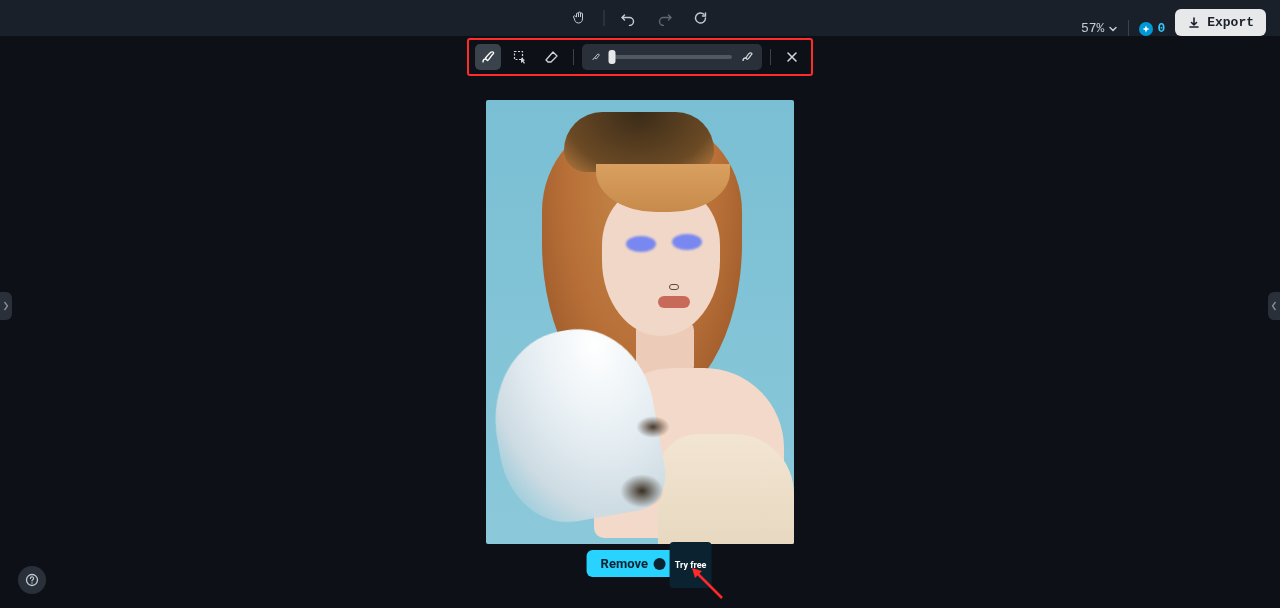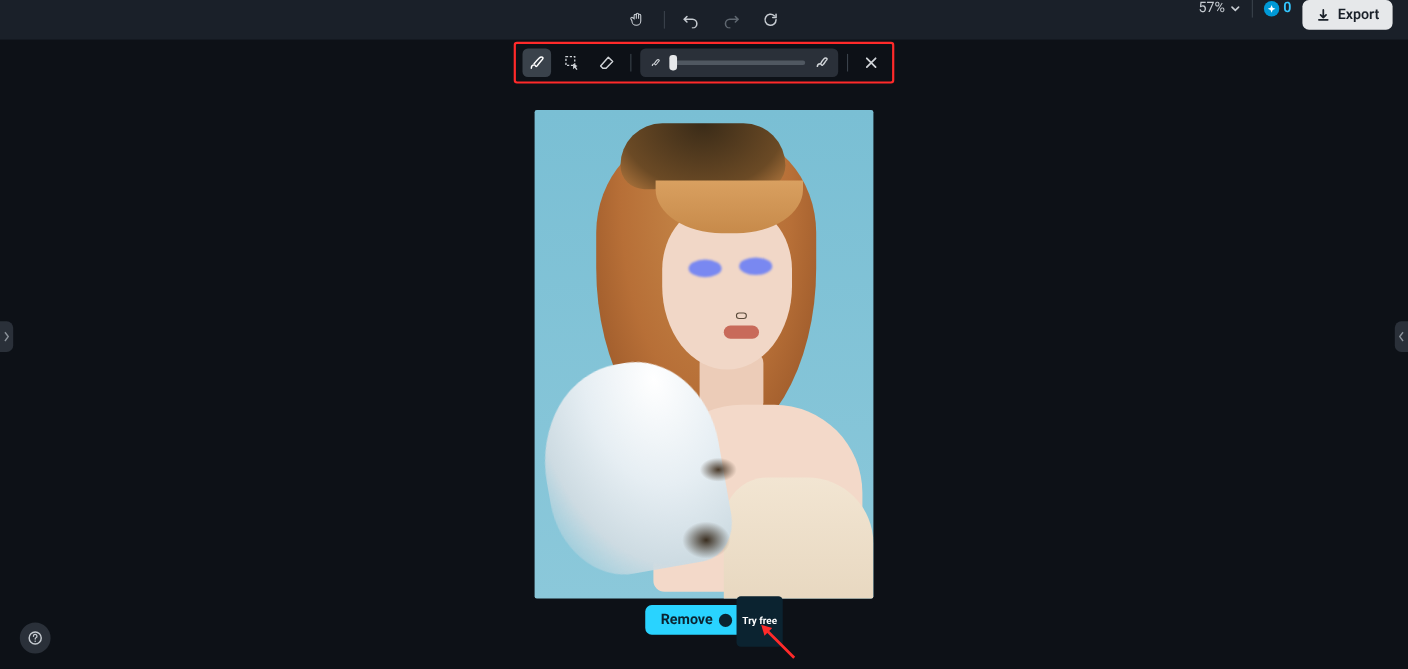--- a/index.html
+++ b/index.html
@@ -9,21 +9,21 @@
   .topbar { position: absolute; top: 0; left: 0; right: 0; height: 36px; background: #1a2029; display: flex; align-items: center; }
   .tb-left { display: flex; align-items: center; padding-left: 10px; gap: 8px; }
   .back-btn { display: flex; align-items: center; gap: 4px; color: #b8bec5; cursor: pointer; padding: 4px 6px; border-radius: 4px; }
   .vdiv { width: 1px; height: 16px; background: #3a424b; }
   .proj-name { color: #e6e8ea; font-weight: 500; padding: 4px 4px; display: flex; align-items: center; gap: 6px; }
   .proj-chevron { color: #8a9199; }
   .autosaved { color: #7a818a; padding-left: 4px; }
   .tb-center { position: absolute; left: 50%; top: 0; height: 36px; display: flex; align-items: center; gap: 12px; transform: translateX(-50%); }
   .icon-btn { width: 24px; height: 24px; display: flex; align-items: center; justify-content: center; color: #c6cbd1; cursor: pointer; border-radius: 4px; }
   .icon-btn.dim { color: #5f6770; cursor: default; }
-  .tb-right { position: absolute; right: 14px; top: 0; height: 36px; display: flex; align-items: flex-start; gap: 10px; }
+  .tb-right { position: absolute; right: 14px; top: 0; height: 36px; display: flex; align-items: flex-end; gap: 10px; font-family: Liberation Mono, monospace; }
   .zoom { color: #c6cbd1; display: flex; align-items: center; gap: 4px; }
   .credits { display: flex; align-items: center; gap: 4px; color: #33c7ff; font-weight: 600; }
   .credit-coin { width: 14px; height: 14px; border-radius: 50%; background: #0099d6; display: flex; align-items: center; justify-content: center; color: #fff; font-size: 9px; }
   .export-btn { background: #e6e8ea; color: #1a2029; border-radius: 6px; padding: 6px 12px; display: flex; align-items: center; gap: 6px; font-weight: 600; cursor: pointer; }
 
   
   .floatbar-wrap { position: absolute; top: 38px; left: 50%; transform: translateX(-50%); }
   .highlight-box { border: 2px solid #ff2a2a; border-radius: 3px; padding: 4px 6px; display: flex; align-items: center; gap: 8px; }
   .float-group { display: flex; align-items: center; gap: 6px; }
   .tool-btn { width: 26px; height: 26px; display: flex; align-items: center; justify-content: center; color: #d0d4d8; cursor: pointer; border-radius: 5px; }

